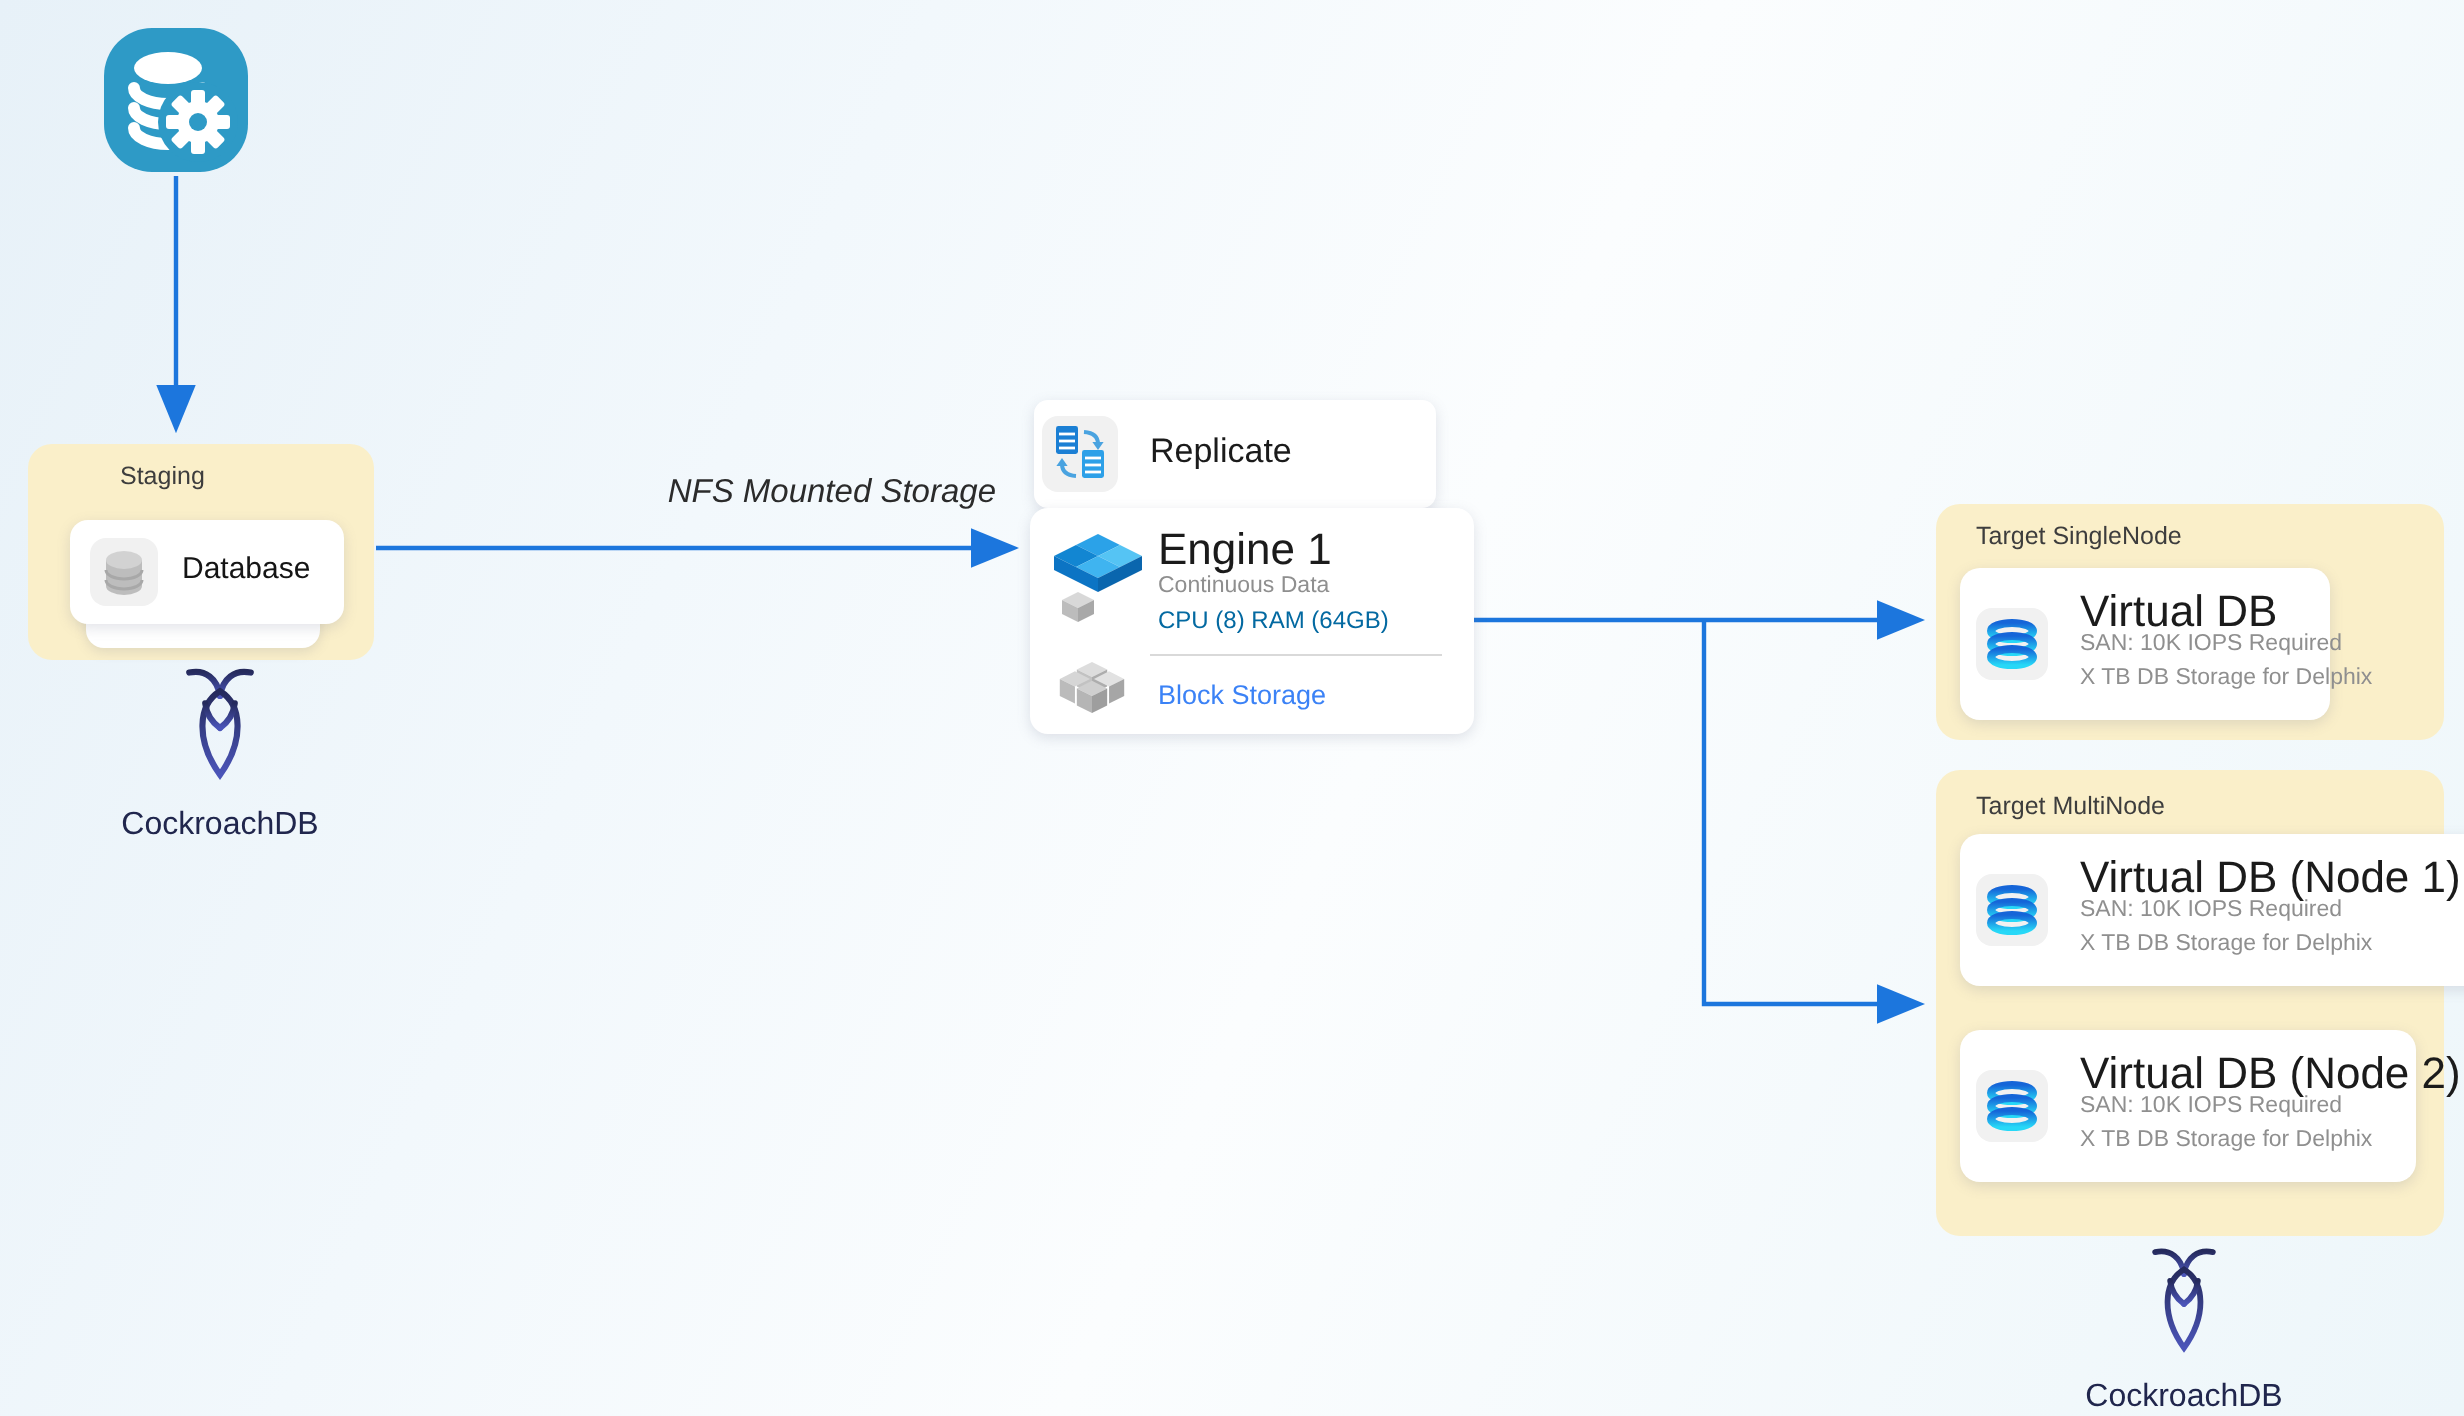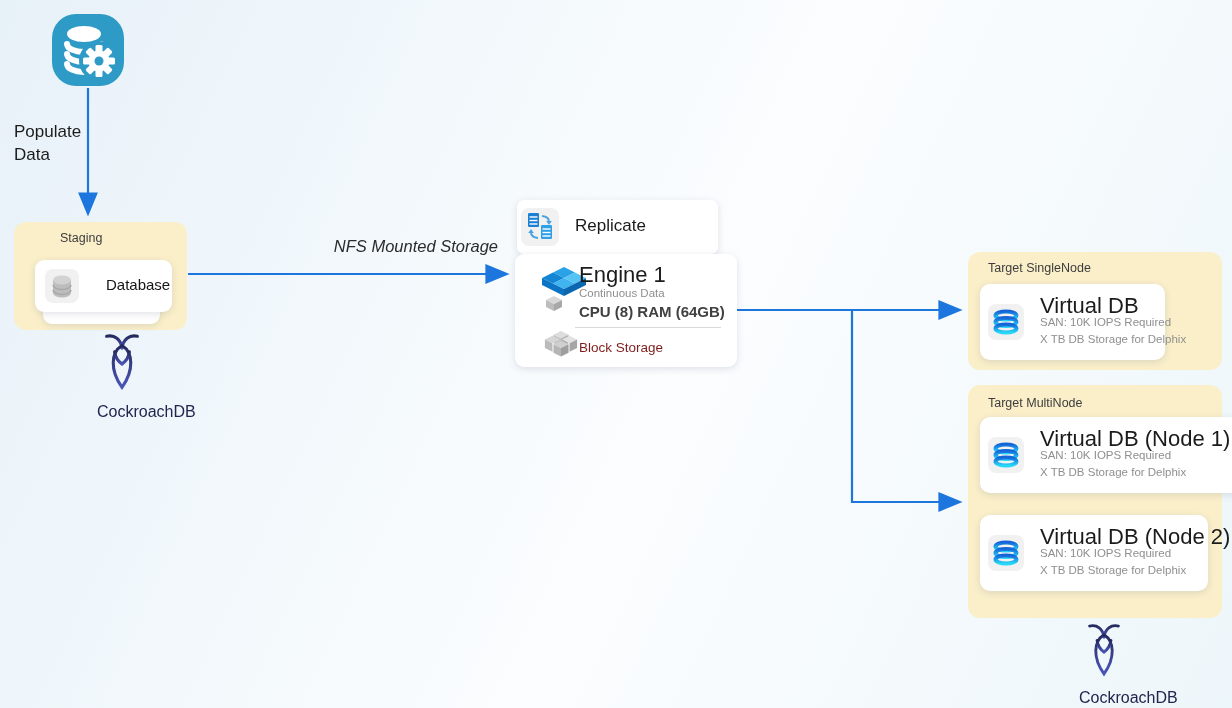--- a/index.html
+++ b/index.html
@@ -1,38 +1,38 @@
 <!DOCTYPE html>
 <html><head>
 <meta charset="utf-8">
 <style>
   html,body{margin:0;padding:0;}
   .canvas{
     position:relative;width:1232px;height:708px;overflow:hidden;
     font-family:"Liberation Sans",sans-serif;
     background:linear-gradient(115deg,#e7f1f8 0%,#f2f8fc 30%,#fbfdfe 55%,#edf6fa 100%);
   }
-  .abs{position:absolute;margin-left:15px;}
+  .abs{position:absolute;}
   .wires{position:absolute;left:0;top:0;width:1232px;height:708px;pointer-events:none;}
   .panel{position:absolute;background:#FAEFC9;border-radius:12px;}
   .panel-title{position:absolute;font-size:12.5px;color:#3d3d3d;}
   .card{position:absolute;background:#fff;border-radius:9px;box-shadow:0 2px 7px rgba(110,115,140,.20);}
   .ghost{position:absolute;background:#fff;border-radius:9px;box-shadow:0 2px 6px rgba(110,115,140,.18);}
   .tile{position:absolute;background:#F1F1F1;border-radius:8px;display:flex;align-items:center;justify-content:center;}
   .h-title{position:absolute;font-size:22px;color:#1b1b1b;white-space:nowrap;}
   .sub{position:absolute;font-size:11.5px;color:#8f8f8f;white-space:nowrap;}
   .src-icon{position:absolute;left:52px;top:14px;width:72px;height:72px;background:#2E9AC6;border-radius:24px;}
   .flow-label{position:absolute;left:14px;top:120px;width:80px;font-size:17px;line-height:23px;color:#1c1c1c;}
   .nfs-label{position:absolute;left:198px;top:237px;width:300px;text-align:right;font-size:16.5px;color:#2b2b2b;font-style:italic;}
-  .logo{position:absolute;margin-left:42px;}
+  .logo{position:absolute;text-align:center;}
   .logo-caption{font-size:16px;color:#20264d;margin-top:3px;}
   .divider{position:absolute;height:1px;background:#d9d9d9;}
   .rep-label{position:absolute;left:58px;top:16px;font-size:17px;color:#1b1b1b;}
-  .blk-label{position:absolute;left:64px;top:86px;font-size:13.5px;color:#7f1d1d;}
-  .cpu-line{position:absolute;left:64px;top:49px;font-size:15px;color:#404040;white-space:nowrap;font-weight:bold;}
+  .blk-label{position:absolute;left:64px;top:86px;font-size:13.5px;color:#3b82f6;}
+  .cpu-line{position:absolute;left:64px;top:49px;font-size:12px;color:#0369a1;white-space:nowrap;}
 </style>
 </head>
 <body>
 
 <div class="canvas">
 
   <svg class="wires">
     <defs>
       <marker id="ah" markerWidth="11" markerHeight="9" refX="8" refY="4.5" orient="auto">
         <path d="M0,0 L11,4.5 L0,9 z" fill="#1C76DD"></path>
@@ -59,21 +59,20 @@
           <rect x="-3.5" y="-16" width="7" height="32" rx="1.5" transform="rotate(45)"></rect>
           <rect x="-3.5" y="-16" width="7" height="32" rx="1.5" transform="rotate(90)"></rect>
           <rect x="-3.5" y="-16" width="7" height="32" rx="1.5" transform="rotate(135)"></rect>
           <circle r="10.5"></circle>
         </g>
         <circle r="4.5" fill="#2E9AC6"></circle>
       </g>
     </svg>
   </div>
 
-  <div class="flow-label">Populate Data</div>
 
   <div class="panel" style="left:14px;top:222px;width:173px;height:108px;">
     <div class="panel-title" style="left:18px;top:9px;margin-left:28px;">Staging</div>
     <div class="ghost" style="left:29px;top:46px;width:117px;height:56px;"></div>
     <div class="card" style="left:21px;top:38px;width:137px;height:52px;">
       <div class="tile" style="left:10px;top:9px;width:34px;height:34px;">
         <svg viewBox="0 0 30 30" width="30" height="30">
           <path d="M6 9 v13 a9 4.5 0 0 0 18 0 V9" fill="#BDBDBD"></path>
           <ellipse cx="15" cy="9" rx="9" ry="4.5" fill="#D2D2D2"></ellipse>
           <path d="M6 14 a9 4.5 0 0 0 18 0" fill="none" stroke="#A8A8A8" stroke-width="1.5"></path>

